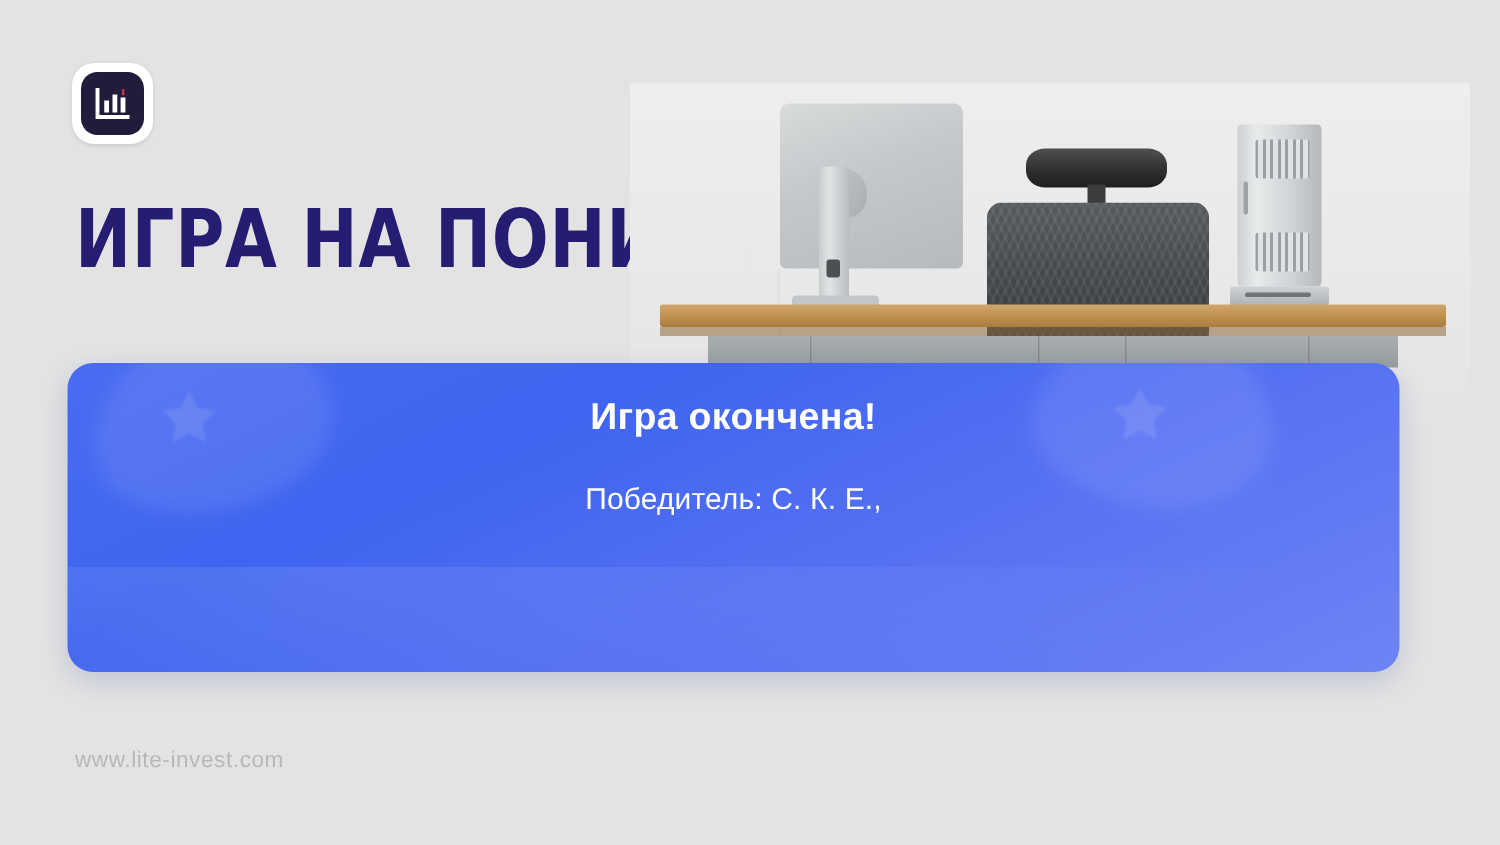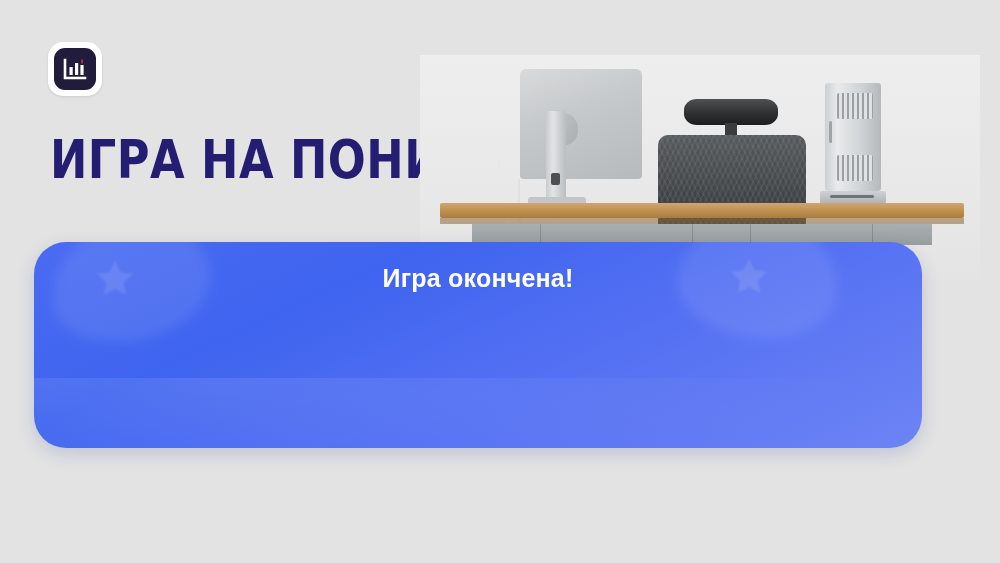--- a/index.html
+++ b/index.html
@@ -196,23 +196,23 @@
   }
   .tower-base-strip {
     position:absolute; left:410px; top:140px;
     width:44px; height:3px;
     background:#6e7375; border-radius:2px;
   }
 
   
   .panel {
     position:absolute;
-    left:34px; top:242px;
+    left:45px; top:242px;
     width:888px; height:206px;
-    border-radius:32px;
+    border-radius:17px;
     background:linear-gradient(155deg,#4a6bf2 0%,#3f64ef 30%,#5571f3 62%,#6d84f4 100%);
     overflow:hidden;
     box-shadow:0 6px 18px rgba(40,60,150,0.18);
   }
   .panel-blob {
     position:absolute;
     width:160px; height:120px;
     background:rgba(255,255,255,.085);
     border-radius:55% 45% 50% 50%/60% 55% 45% 40%;
     filter:blur(6px);
@@ -327,20 +327,22 @@
       <path fill="currentColor" d="M12 2.2l2.9 6.1 6.6.9-4.8 4.6 1.2 6.6L12 17.3 6.1 20.4l1.2-6.6L2.5 9.2l6.6-.9z"></path>
     </svg>
     <svg class="panel-star star-right" viewBox="0 0 24 24">
       <path fill="currentColor" d="M12 2.2l2.9 6.1 6.6.9-4.8 4.6 1.2 6.6L12 17.3 6.1 20.4l1.2-6.6L2.5 9.2l6.6-.9z"></path>
     </svg>
     <div class="panel-sheen"></div>
 
     <div class="panel-content">
       <div class="panel-title">Игра окончена!</div>
 
+      <div class="panel-line">Победитель: С. К. Е.,</div>
 
 
 
     </div>
   </div>
 
+  <div class="footer-url">www.lite-invest.com</div>
 
 </div>
 
 </body></html>

